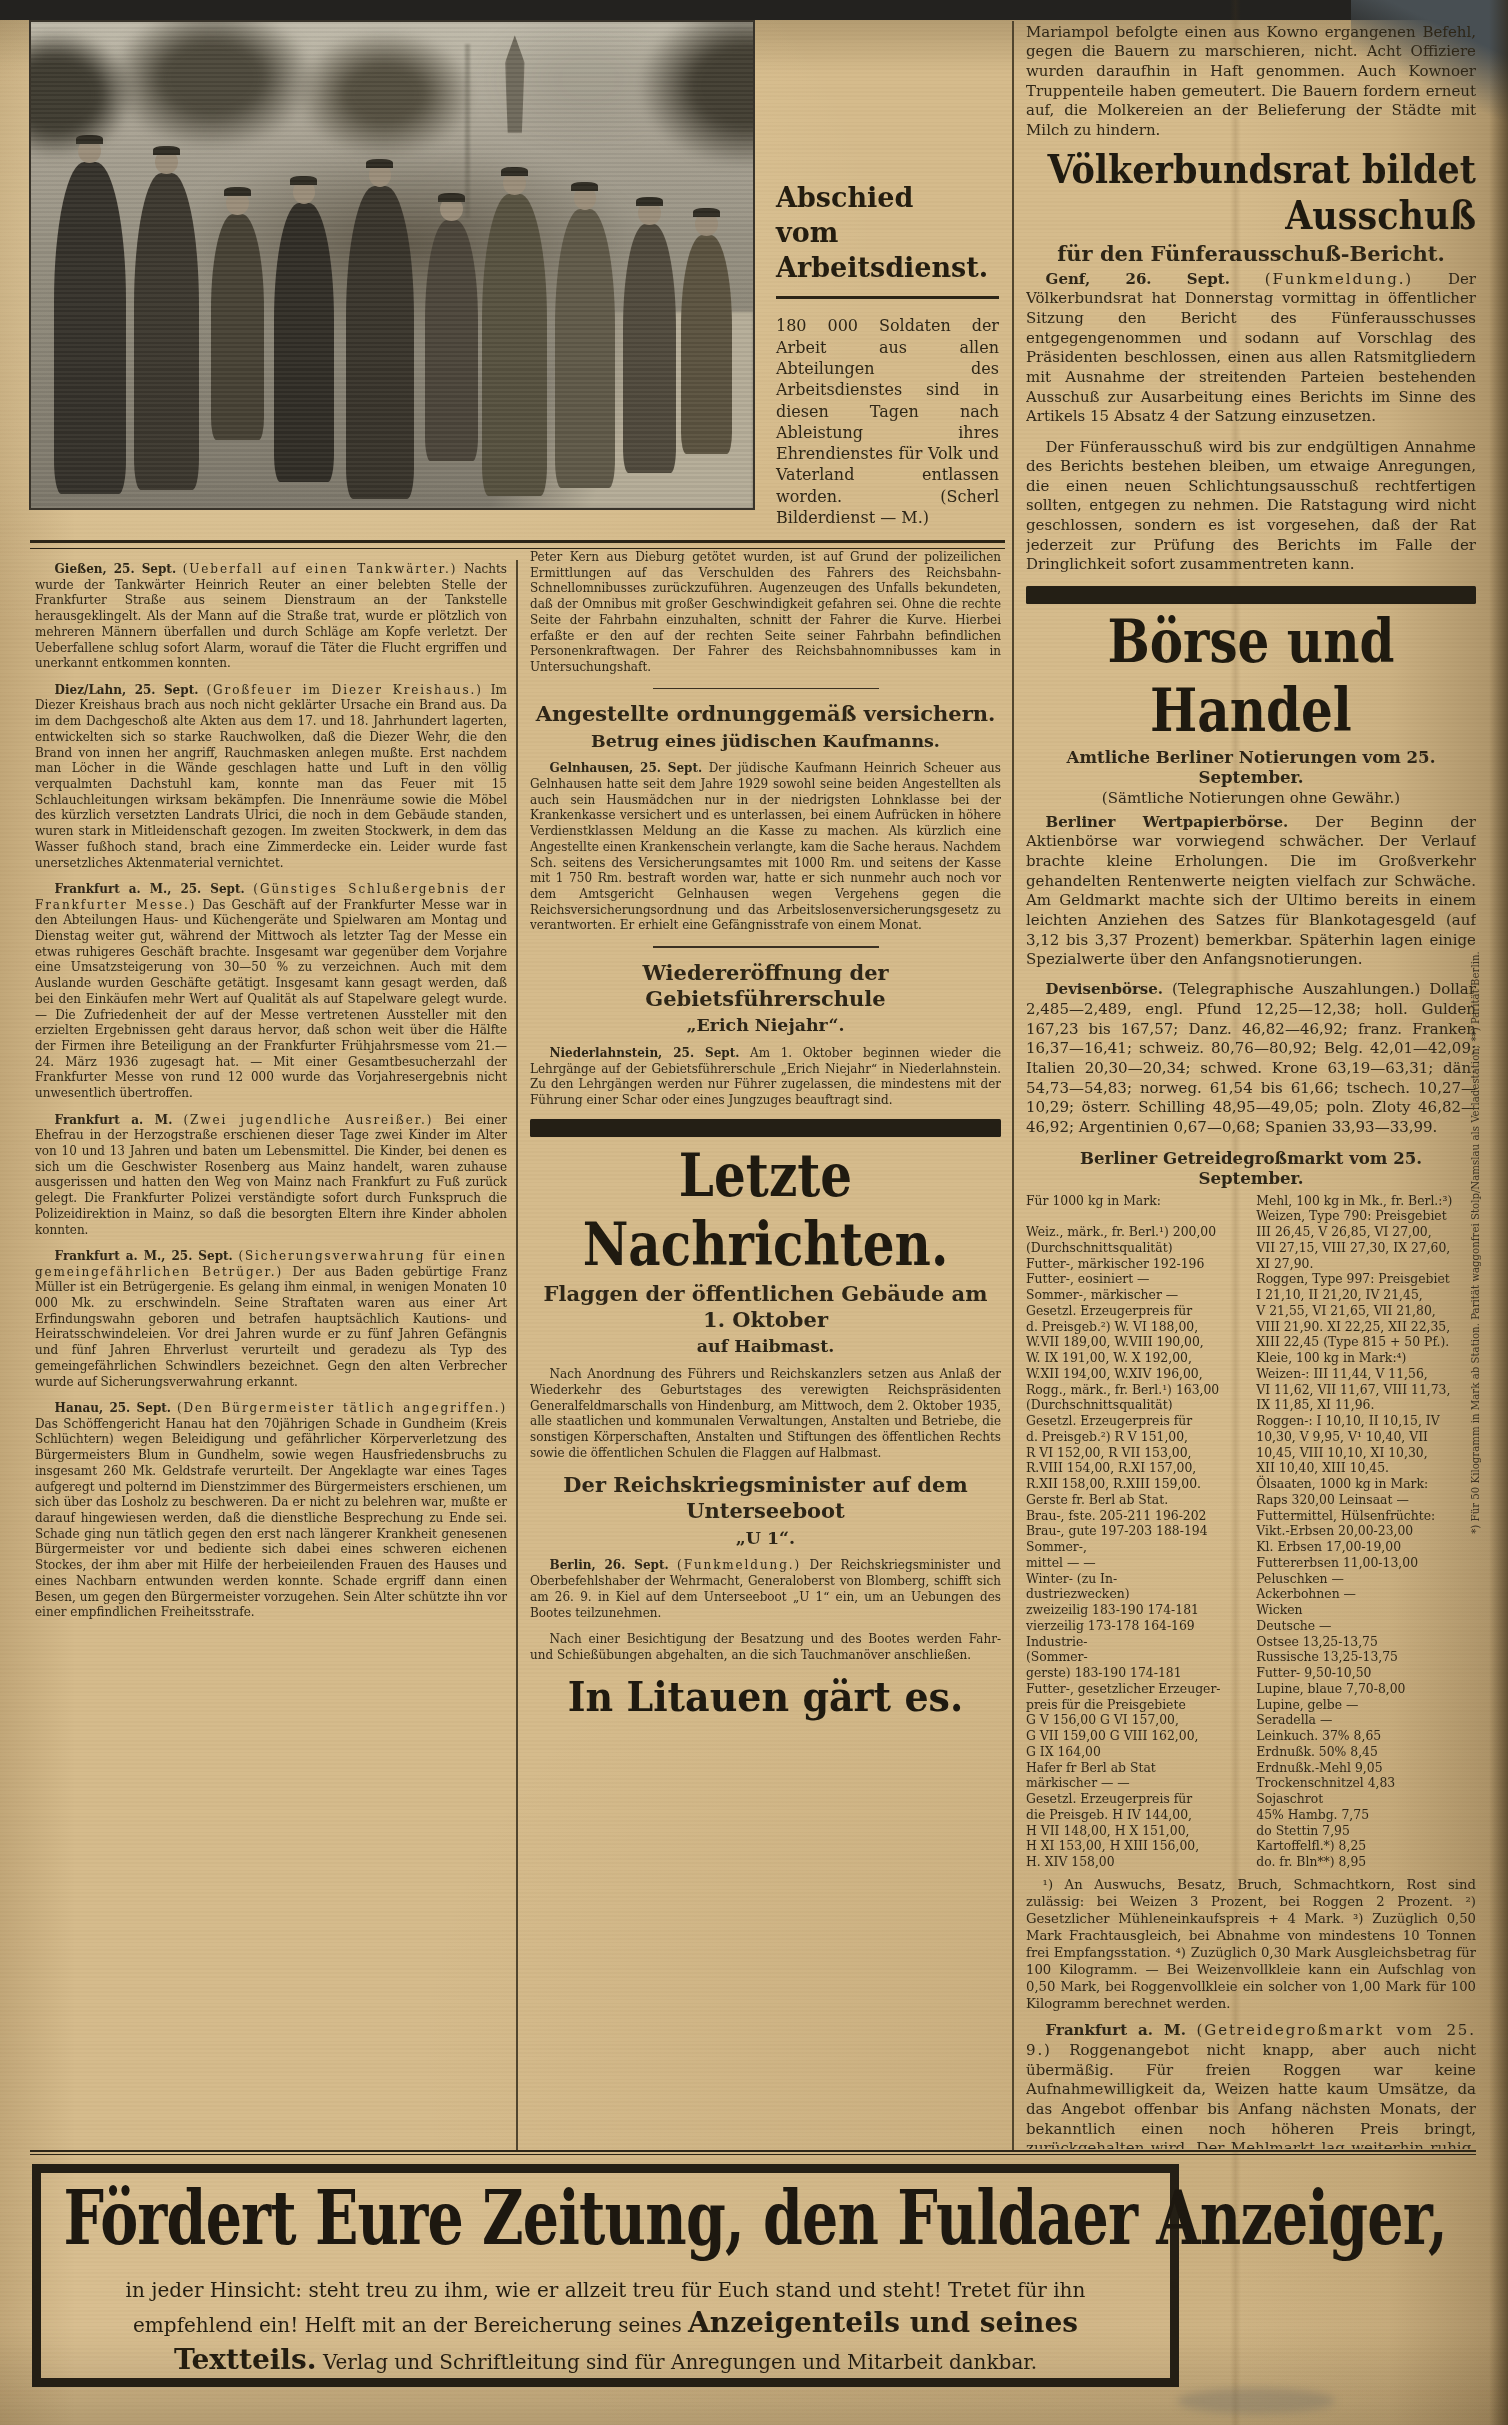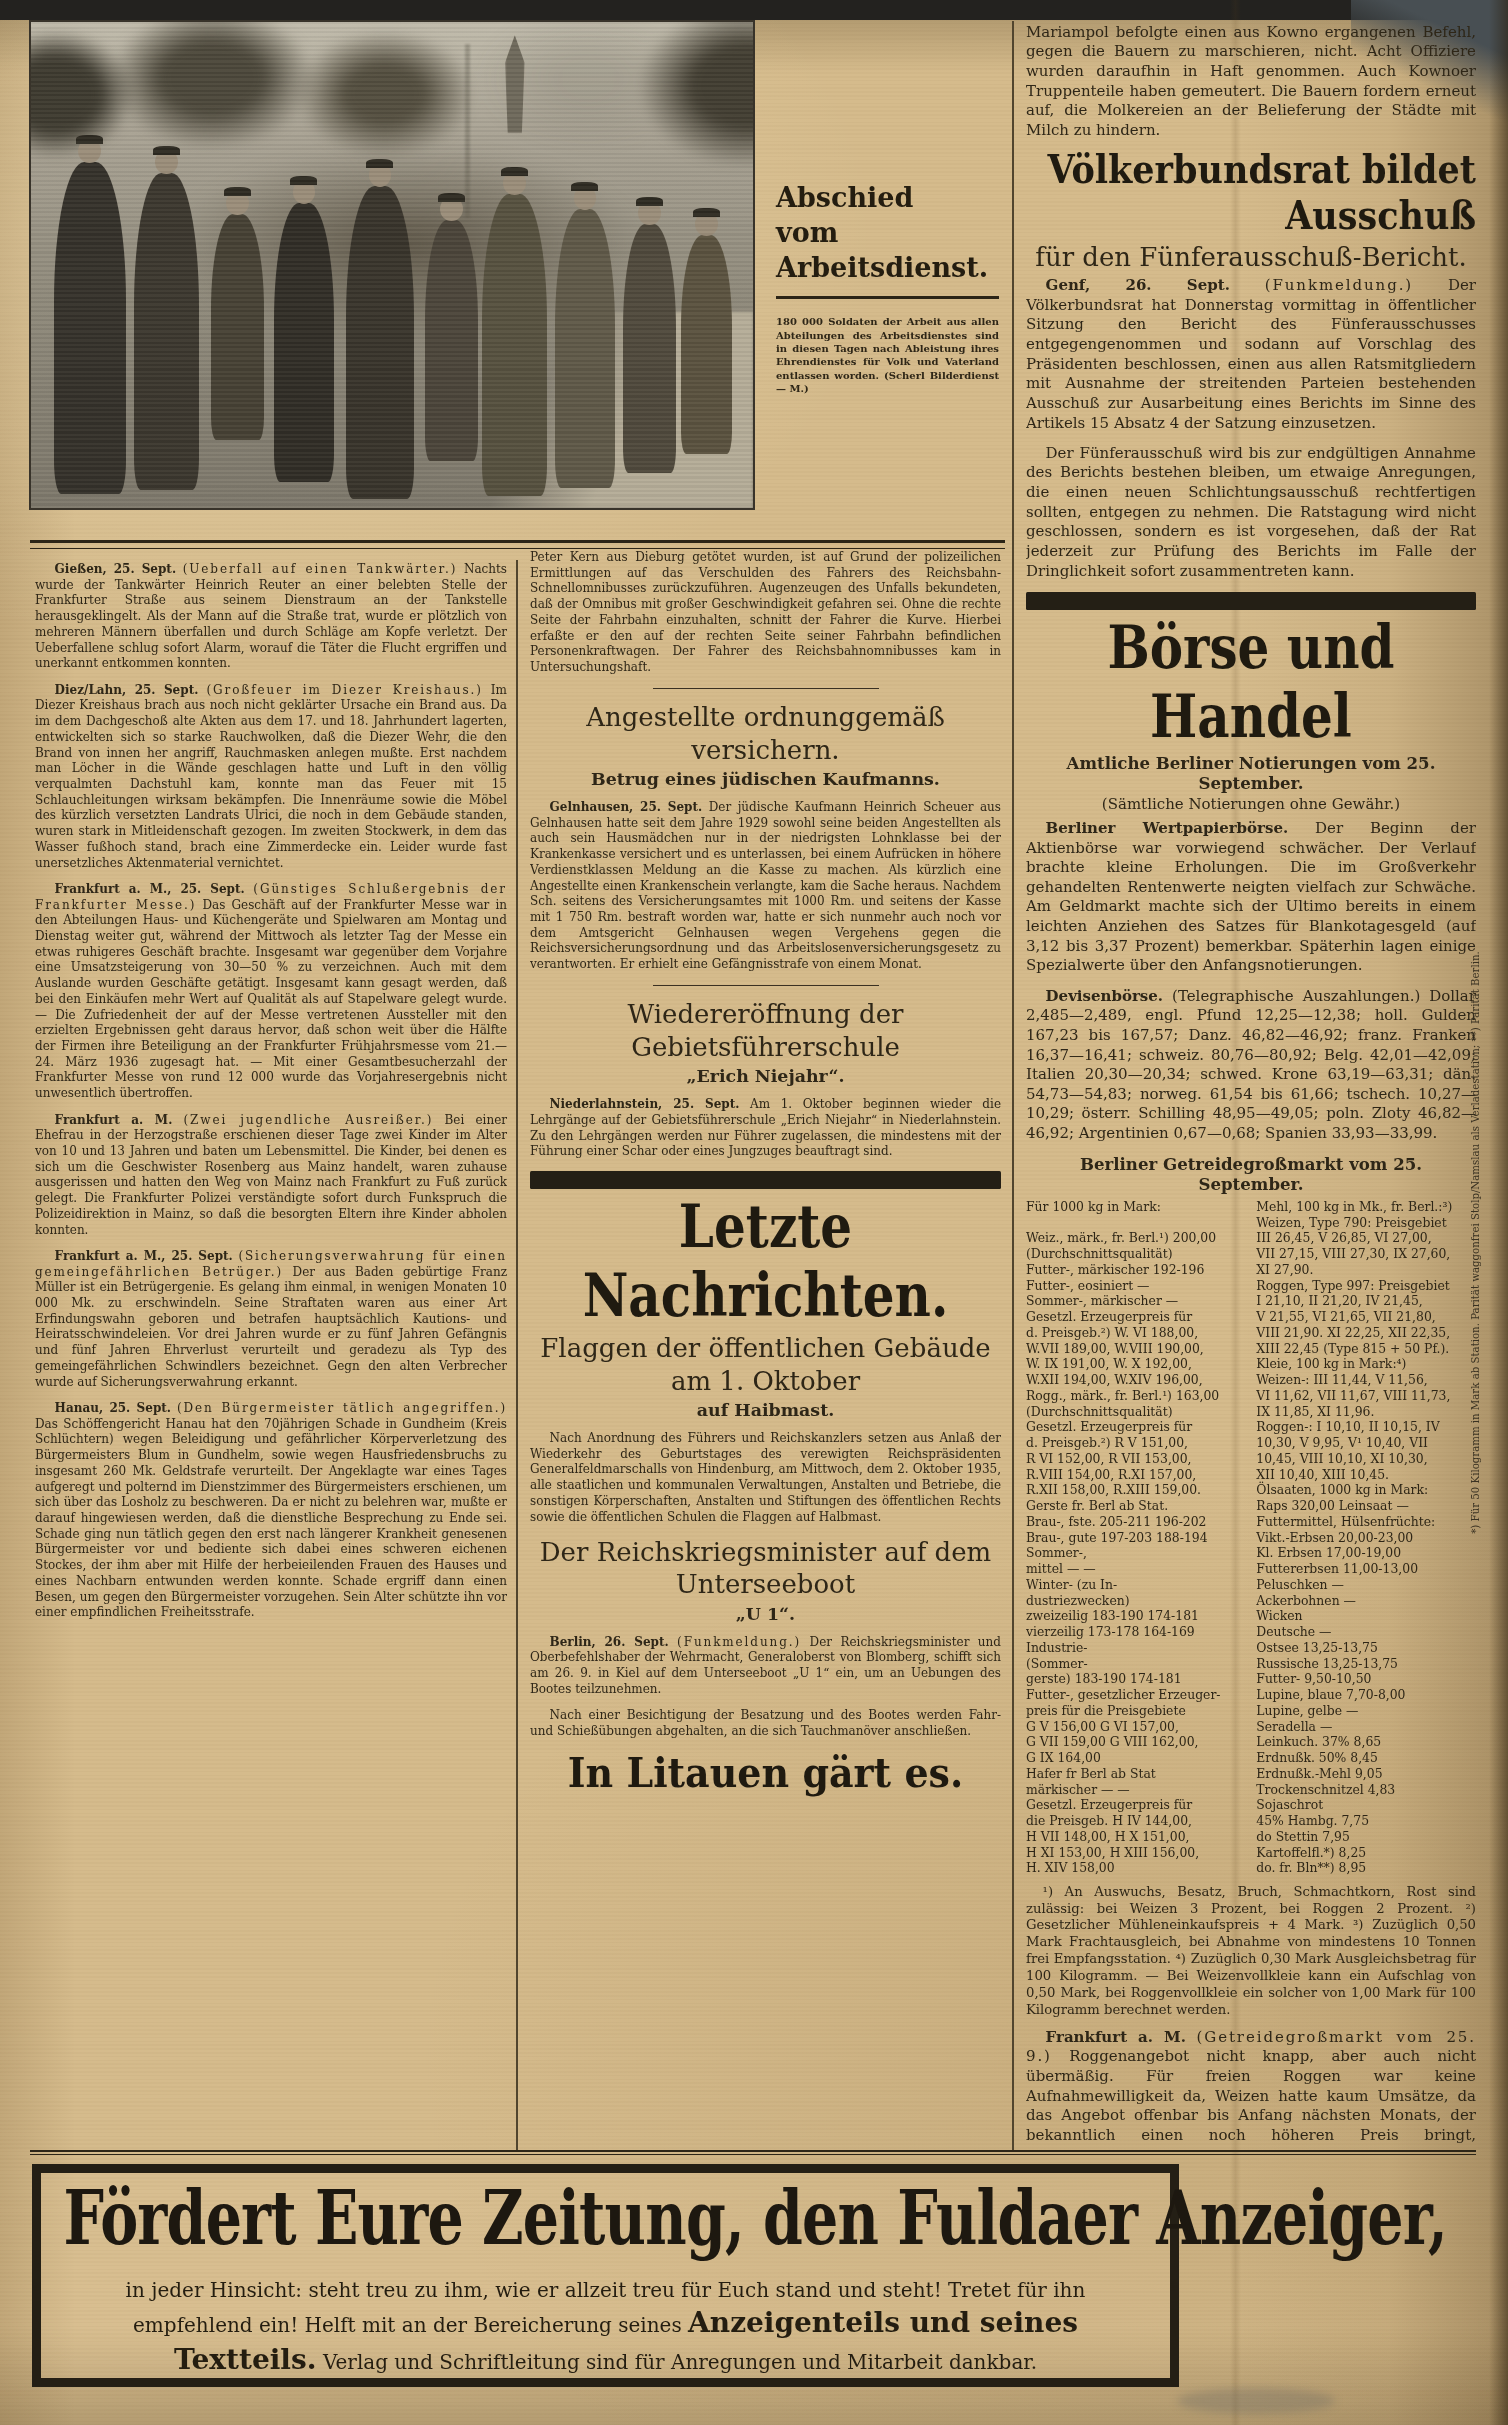--- a/index.html
+++ b/index.html
@@ -50,32 +50,32 @@
   .rule-photo{position:absolute;left:30px;top:540px;width:975px;height:9px;
     border-top:3.8px solid #2c2517;border-bottom:1.5px solid #2c2517;box-sizing:border-box;}
   .vrule-a{position:absolute;left:516px;top:560px;width:1.5px;height:1592px;background:#51452e;}
   .vrule-b{position:absolute;left:1012px;top:21px;width:1.5px;height:2129px;background:#51452e;}
   .rule-banner{position:absolute;left:30px;top:2150px;width:1446px;height:5.3px;
     border-top:2.3px solid #2c2517;border-bottom:0.8px solid #2c2517;box-sizing:border-box;}
   
   .caption{position:absolute;left:776px;top:180px;width:223px;}
   .caption .ct{font-size:27px;font-weight:bold;line-height:1.3;white-space:pre-line;color:#241d10;
     border-bottom:3px solid #2c2517;padding-bottom:10.6px;margin-bottom:16.6px;}
-  .caption .cb{font-size:10px;line-height:1.33;text-align:justify;font-weight:bold;}
+  .caption .cb{font-size:16px;line-height:1.33;text-align:justify;}
   
   .col{position:absolute;overflow:hidden;}
   .col-left{left:35px;top:562px;width:472px;height:1584px;}
   .col-mid{left:530px;top:550px;width:471px;height:1584px;}
   .col-right{left:1026px;top:22.6px;width:450px;height:2126px;}
   .art{font-size:12px;line-height:1.31;text-align:justify;margin:0 0 10.6px 0;text-indent:19.6px;}
   .art.noindent{text-indent:0;}
   .lead{font-weight:bold;}
   .claim{letter-spacing:1.9px;}
   .sep{width:226px;height:1.5px;background:#3a3022;margin:12px auto 12px auto;}
-  .h-small{font-size:26px;font-weight:normal;text-align:center;margin:7.5px 0 3px 0;line-height:1.25;}
+  .h-small{font-size:21px;font-weight:bold;text-align:center;margin:7.5px 0 3px 0;line-height:1.25;}
   .h-sub{font-size:17.4px;font-weight:bold;text-align:center;margin:0 0 9px 0;line-height:1.25;}
   .bar{height:18px;background:#241f15;margin:7.5px 0 13.6px 0;border-radius:1.5px;}
   .display-xl{text-align:center;margin:4.5px 0 12px 0;}
   .display-xl span{display:inline-block;font-size:50px;font-weight:bold;transform:scaleY(1.18);color:#1f1a10;}
   .display-lg{text-align:right;margin:1.5px 0 6px 0;}
   .display-lg span{display:inline-block;font-size:35px;font-weight:bold;transform:scaleY(1.12);color:#1f1a10;}
   .display-md{text-align:center;margin:1.5px 0 4.5px 0;}
   .display-md span{display:inline-block;font-size:38px;font-weight:bold;transform:scaleY(1.1);color:#1f1a10;}
   
   .col-right .art{font-size:15px;}

